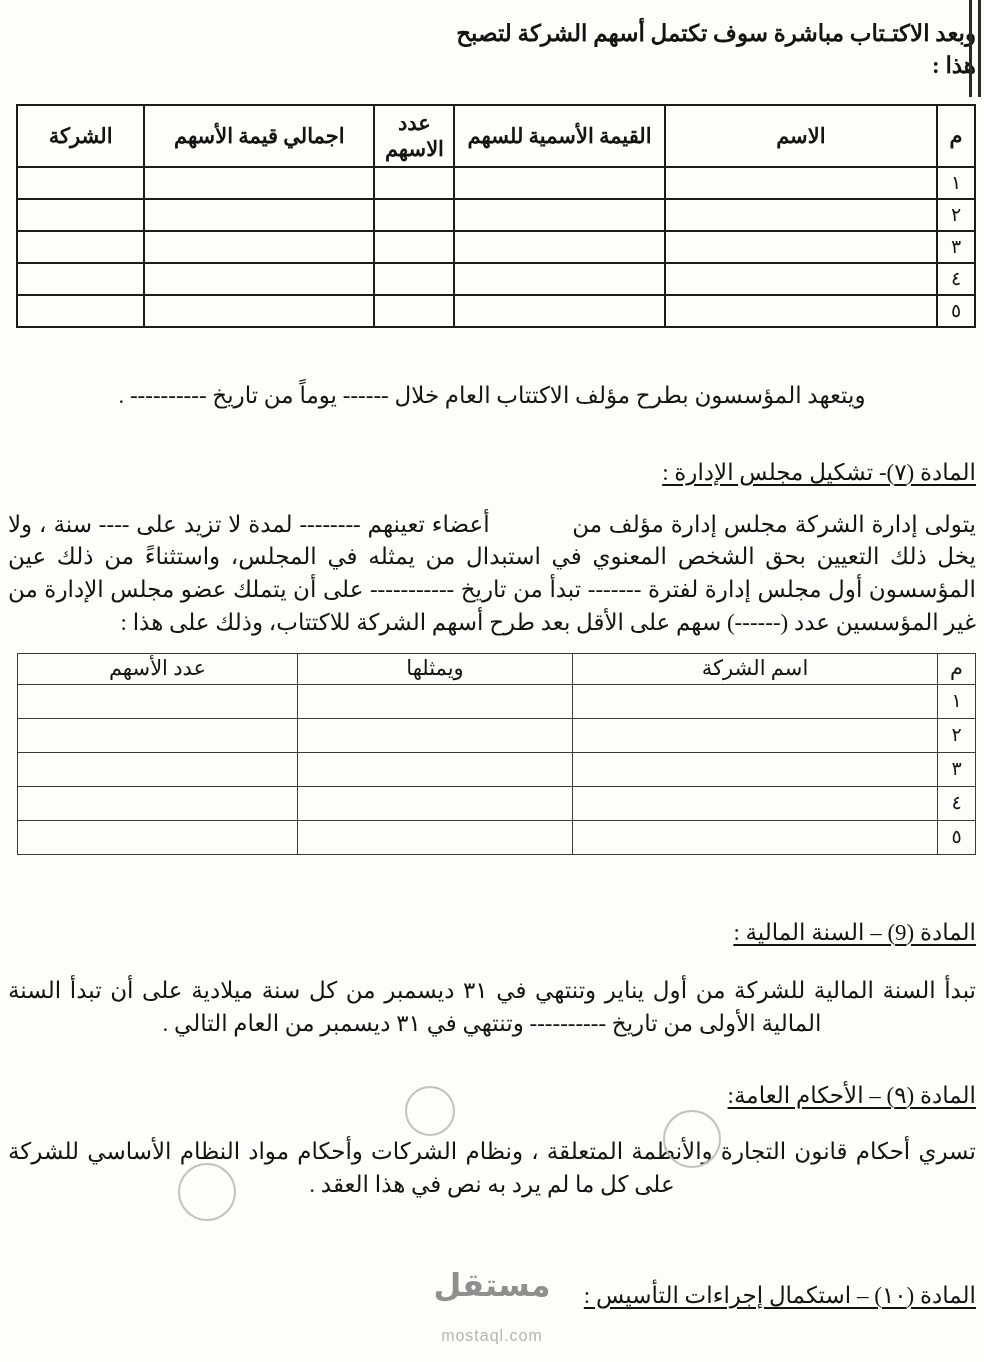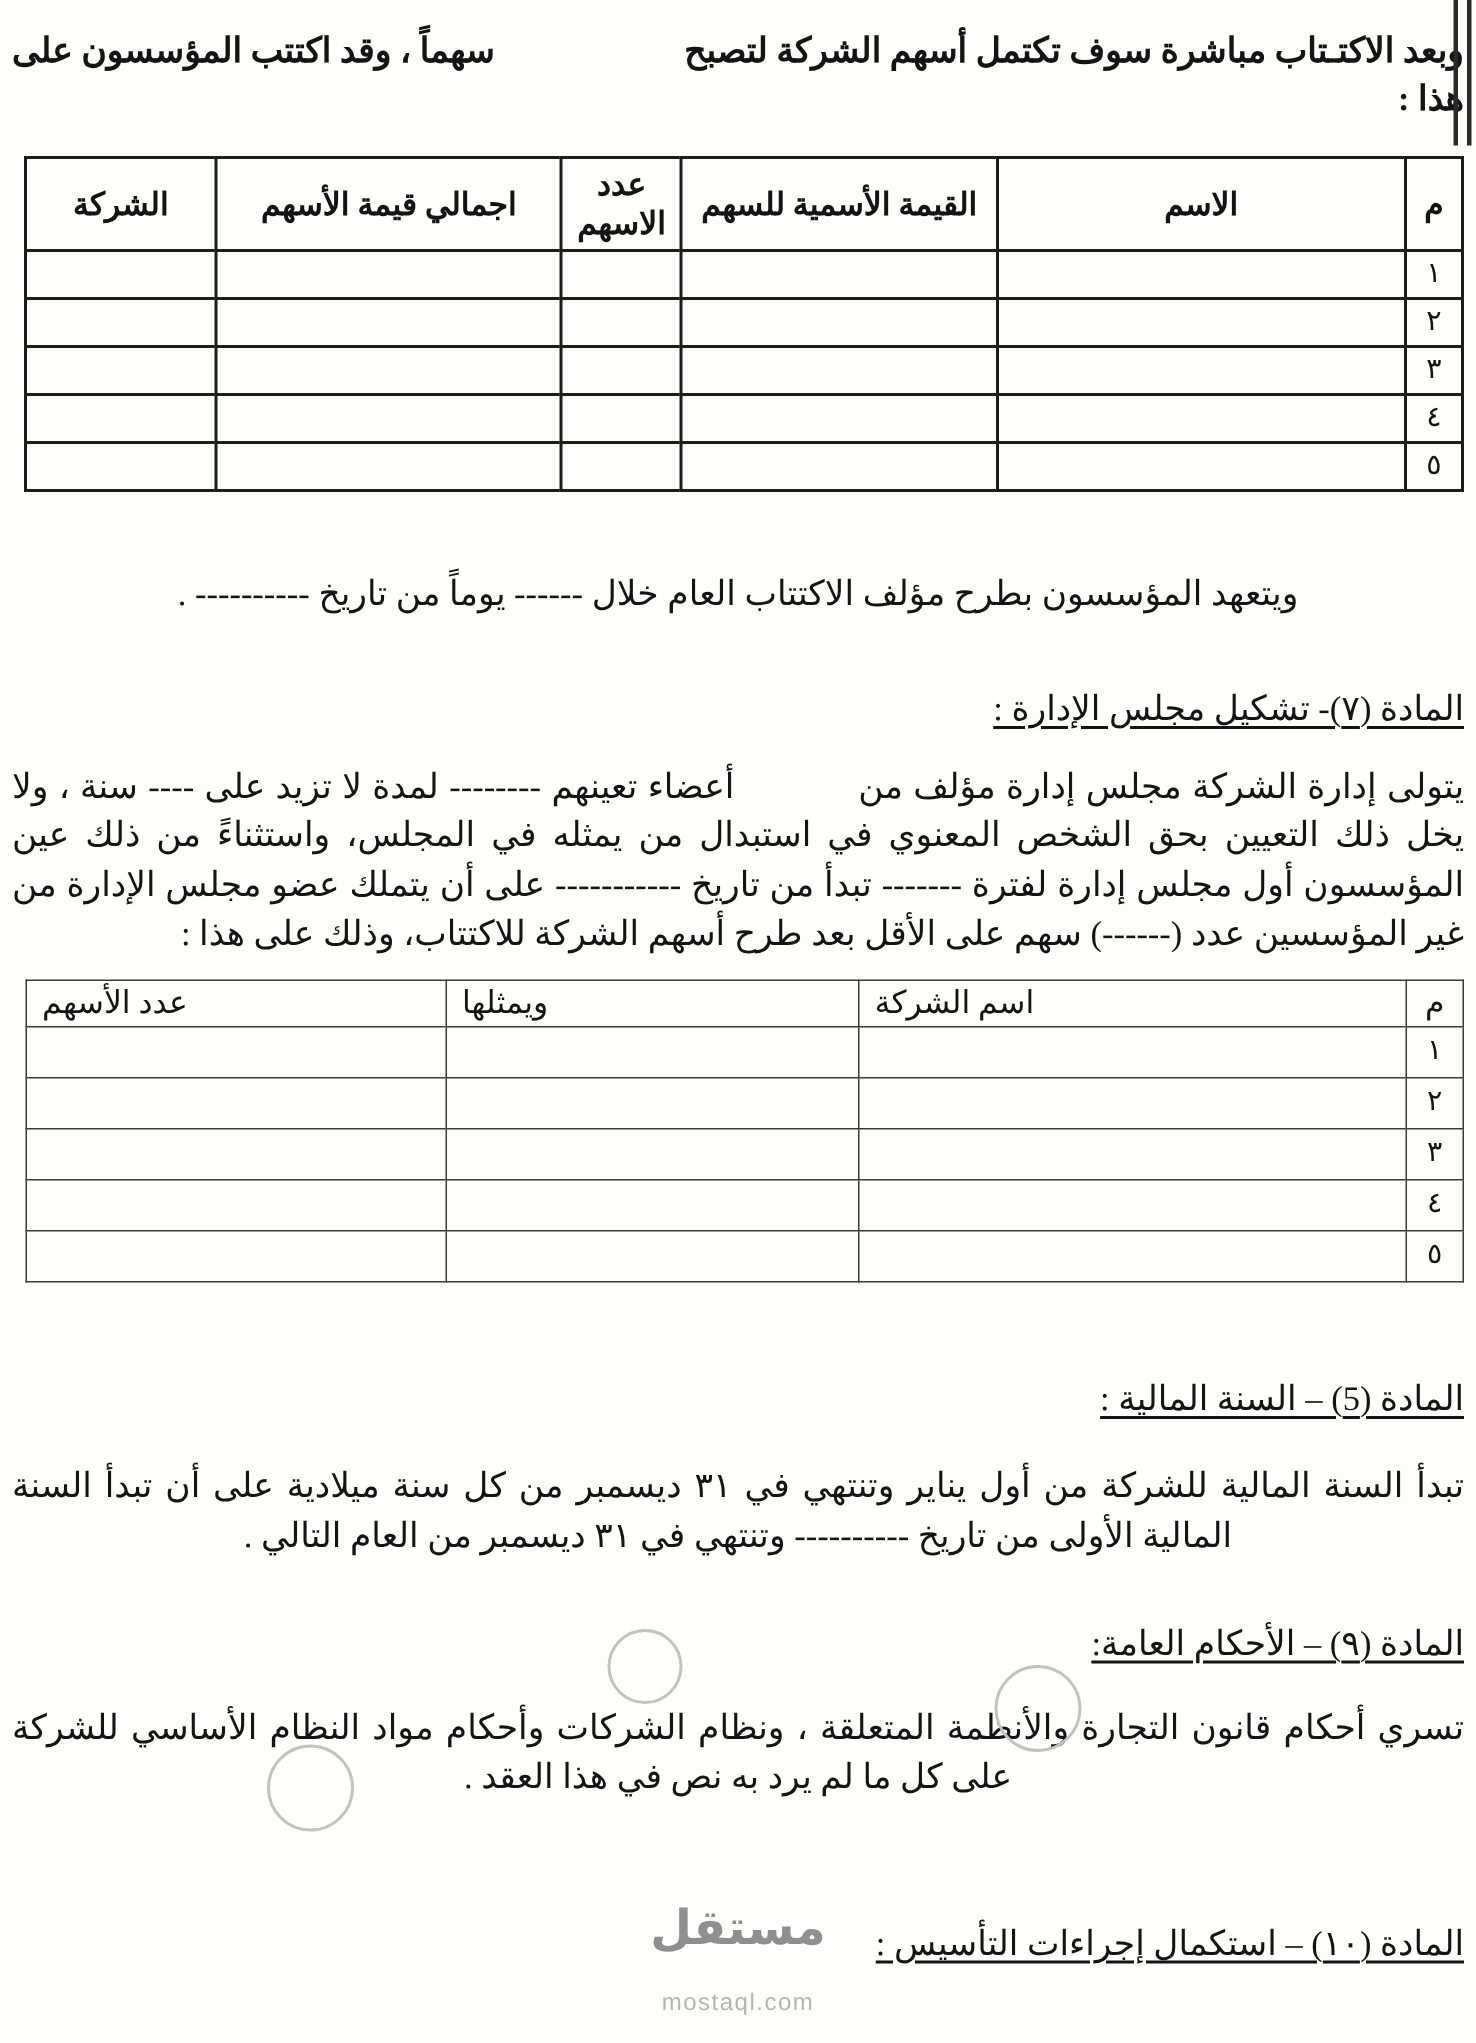--- a/index.html
+++ b/index.html
@@ -22,21 +22,21 @@
   .intro-line1 { display: flex; justify-content: space-between; font-weight: bold; margin-top: 4px; }
   .intro-line2 { text-align: right; font-weight: bold; }
   
   table { border-collapse: collapse; table-layout: fixed; direction: rtl; }
   .t1 { width: 960px; margin-top: 22px; }
   .t1 th, .t1 td { border: 2px solid #1c1c1c; }
   .t1 th { font-weight: bold; text-align: center; font-size: 21px; padding: 3px 2px; height: 62px; line-height: 1.25; }
   .t1 td { height: 32px; }
   .t2 { width: 958px; margin-top: 14px; }
   .t2 th, .t2 td { border: 1.5px solid #3a3a3a; }
-  .t2 th { font-weight: normal; font-size: 21px; height: 27px; text-align: left; padding: 0 10px; }
+  .t2 th { font-weight: normal; font-size: 21px; height: 27px; text-align: center; padding: 0 10px; }
   .t2 th.c-num { text-align: center; padding: 0; }
   .t2 td { height: 34px; }
   .num-cell { text-align: center; font-size: 19px; }
   
   .pledge { margin-top: 52px; text-align: center; }
   .article-title { font-weight: normal; text-decoration: underline; text-align: right; text-underline-offset: 4px; }
   .a7-title { margin-top: 44px; }
   .a7-body { margin-top: 20px; text-align: justify; line-height: 1.42; }
   .a8-title { margin-top: 62px; }
   .a8-body { margin-top: 26px; text-align: justify; text-align-last: center; line-height: 1.42; }
@@ -59,21 +59,20 @@
 </head>
 <body>
 
 <div class="page">
 
   <div class="edge-line l1"></div>
   <div class="edge-line l2"></div>
 
   <div class="intro-line1">
     <span>وبعد الاكتـتاب مباشرة سوف تكتمل أسهم الشركة لتصبح</span>
-    <span>سهماً ، وقد اكتتب المؤسسون على</span>
   </div>
   <div class="intro-line2">هذا :</div>
 
   <table class="t1">
     <colgroup>
       <col style="width:38px">
         <col style="width:272px">
         <col style="width:210px">
       <col style="width:80px">
         <col style="width:230px">
@@ -180,21 +179,21 @@
       </tr>
       <tr>
         <td class="num-cell">٥</td>
         <td></td>
           <td></td>
           <td></td>
       </tr>
     </tbody>
   </table>
 
-  <div class="article-title a8-title">المادة (5) – السنة المالية :</div>
+  <div class="article-title a8-title">المادة (9) – السنة المالية :</div>
   <div class="a8-body">تبدأ السنة المالية للشركة من أول يناير وتنتهي في ٣١ ديسمبر من كل سنة ميلادية على أن تبدأ السنة المالية الأولى من تاريخ ---------- وتنتهي في ٣١ ديسمبر من العام التالي .</div>
 
   <div class="article-title a9-title">المادة (٩) – الأحكام العامة:</div>
   <div class="a9-body">تسري أحكام قانون التجارة والأنظمة المتعلقة ، ونظام الشركات وأحكام مواد النظام الأساسي للشركة على كل ما لم يرد به نص في هذا العقد .</div>
 
   <div class="article-title a10-title">المادة (١٠) – استكمال إجراءات التأسيس :</div>
 
   <div class="wm-circle wm-c1"></div>
   <div class="wm-circle wm-c2"></div>
   <div class="wm-circle wm-c3"></div>

